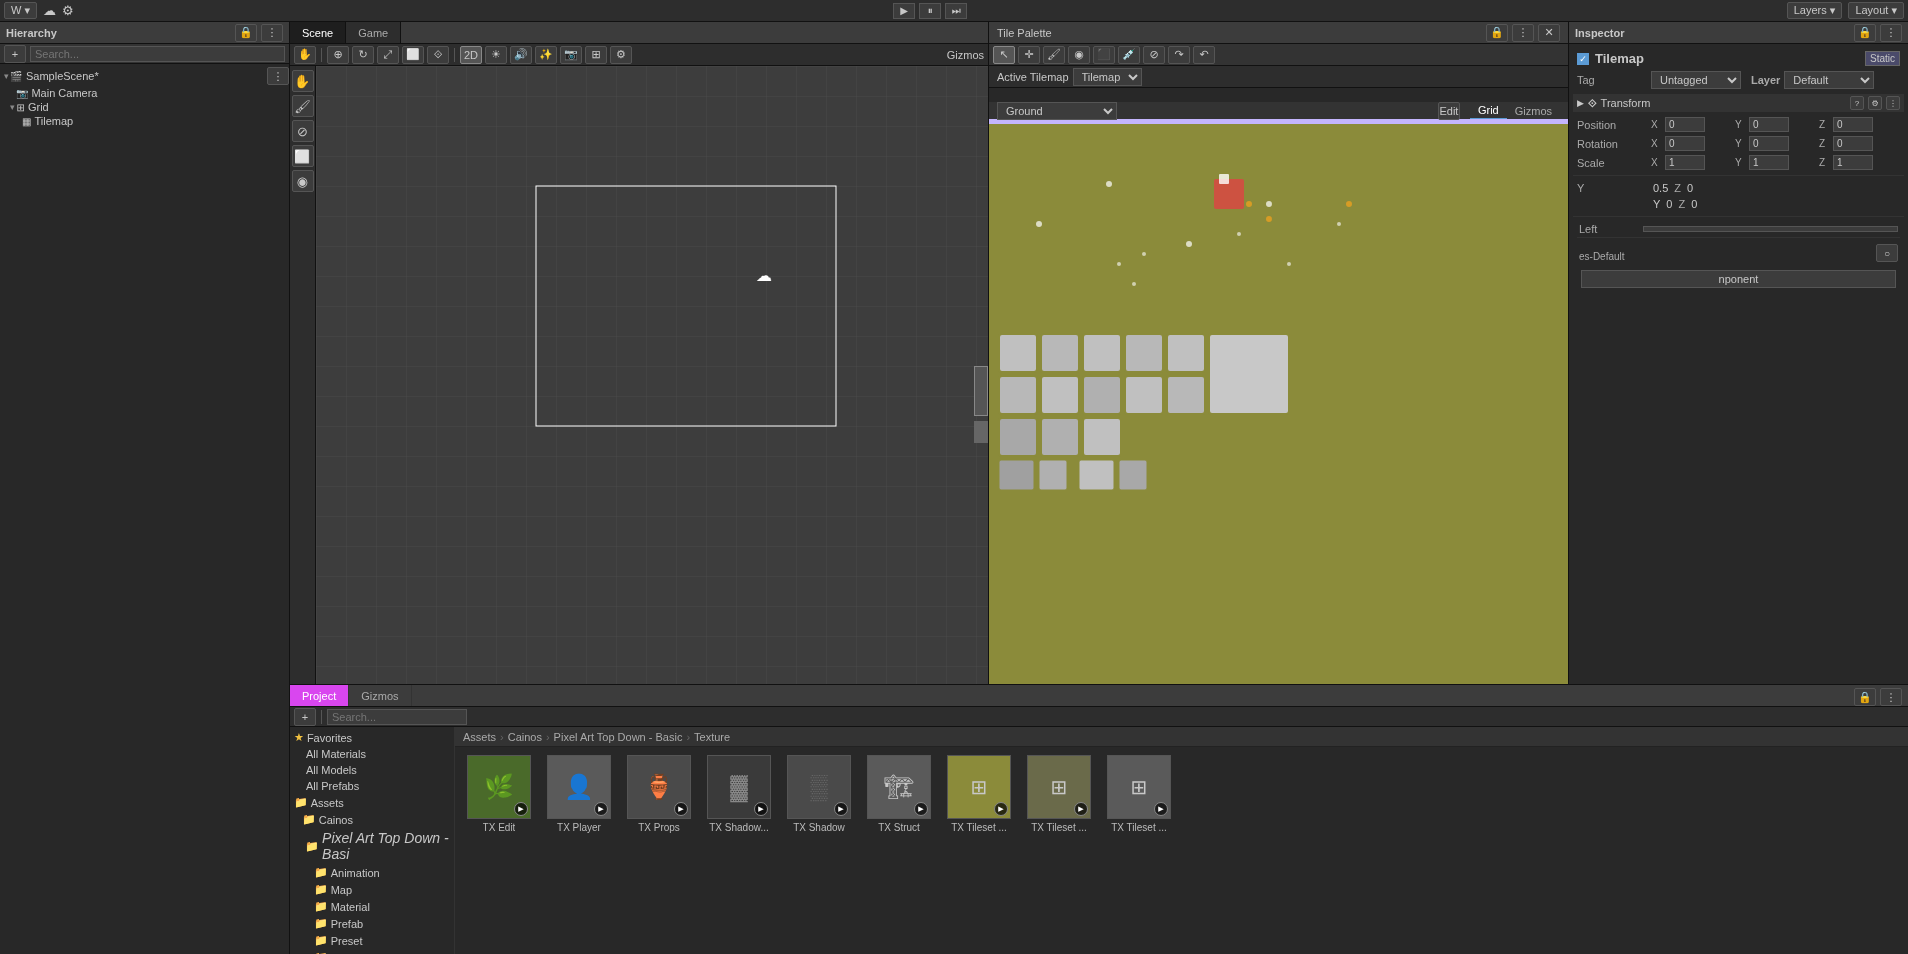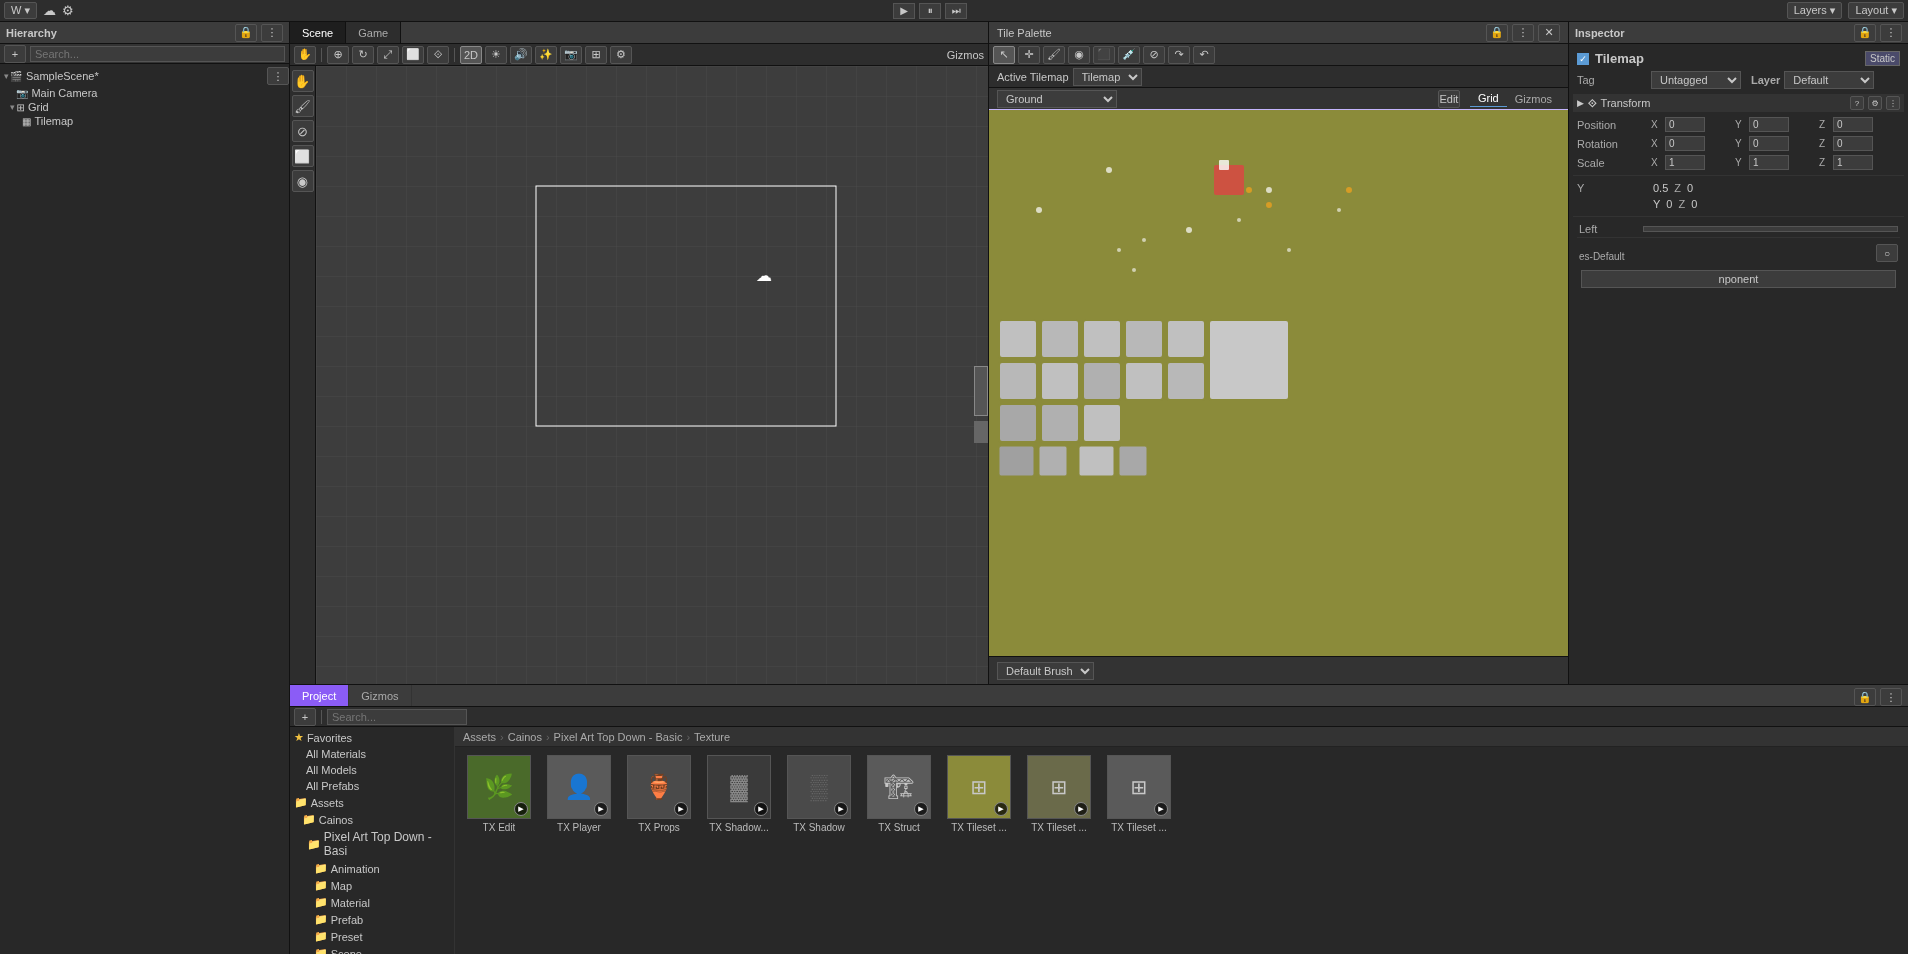--- a/index.html
+++ b/index.html
@@ -211,21 +211,22 @@
       color: #c8c8c8;
       font-size: 11px;
       padding: 1px 4px;
     }
     .tile-palette-tabs {
       height: 22px;
       background: #333;
       display: flex;
       align-items: center;
       padding: 0 8px;
-      border-bottom: 1px solid #c4b5fd;
+      border-bottom: 5px solid #c4b5fd;
+      margin-top: 14px;
     }
     .tile-tab {
       padding: 2px 8px;
       cursor: pointer;
       font-size: 11px;
       color: #aaa;
     }
     .tile-tab.active { color: #fff; border-bottom: 1px solid #5b9bd5; }
 
     .tile-palette-canvas {
@@ -372,21 +373,21 @@
       padding: 3px 12px;
       cursor: pointer;
       font-size: 11px;
       color: #aaa;
       height: 100%;
       display: flex;
       align-items: center;
       border-right: 1px solid #333;
     }
     .bottom-tab.active {
-      background: #8b5cf6;
+      background: #d946ef;
       color: #fff;
       text-align: center;
     }
     .bottom-content {
       display: flex;
       flex: 1;
       overflow: hidden;
     }
     .file-tree {
       width: 165px;
@@ -761,25 +762,20 @@
             <circle cx="145" cy="160" r="2" fill="white" opacity="0.6"></circle>
             <circle cx="250" cy="110" r="2" fill="white" opacity="0.6"></circle>
             <circle cx="300" cy="140" r="2" fill="white" opacity="0.6"></circle>
             <circle cx="350" cy="100" r="2" fill="white" opacity="0.6"></circle>
 
             <circle cx="260" cy="80" r="3" fill="#e8a020" opacity="0.8"></circle>
             <circle cx="280" cy="95" r="3" fill="#e8a020" opacity="0.8"></circle>
             <circle cx="360" cy="80" r="3" fill="#e8a020" opacity="0.8"></circle>
           </svg>
         </div>
-        <div class="tile-palette-bottom">
-          <select class="brush-select">
-            <option>Default Brush</option>
-          </select>
-        </div>
       </div>
 
       <div class="panel-inspector">
         <div class="inspector-header">
           <span class="panel-header-title">Inspector</span>
           <span style="margin-left:auto;display:flex;gap:4px;">
             <button class="tool-btn">🔒</button>
             <button class="tool-btn">⋮</button>
           </span>
         </div>
@@ -944,21 +940,21 @@
             <span>Assets</span>
           </div>
           <div class="file-item">
             <span class="file-indent" style="width:8px;"></span>
             <span style="margin-right:3px;">📁</span>
             <span>Cainos</span>
           </div>
           <div class="file-item">
             <span class="file-indent" style="width:14px;"></span>
             <span style="margin-right:3px;">📁</span>
-            <span style="font-size:12px;">Pixel Art Top Down - Basi</span>
+            <span style="font-size:14px;font-style:italic;">Pixel Art Top Down - Basi</span>
           </div>
 
           <div class="file-item">
             <span class="file-indent" style="width:20px;"></span>
             <span style="margin-right:3px;">📁</span>
             <span>Animation</span>
           </div>
           <div class="file-item">
             <span class="file-indent" style="width:20px;"></span>
             <span style="margin-right:3px;">📁</span>

